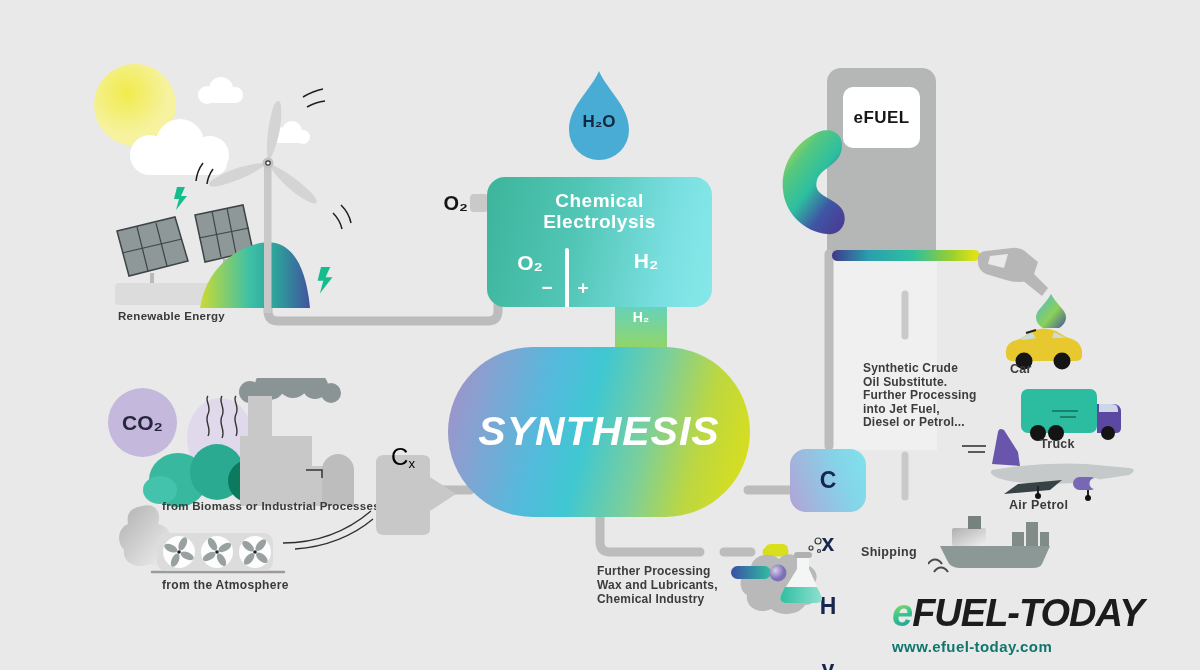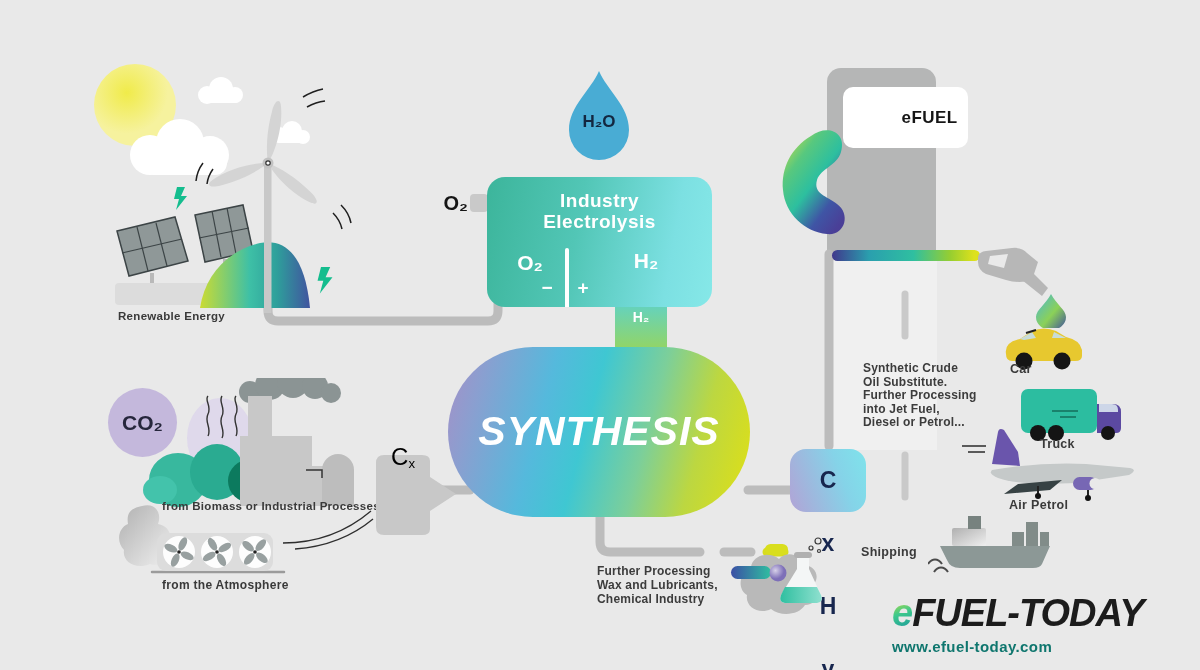--- a/index.html
+++ b/index.html
@@ -27,21 +27,21 @@
   .tube span{display:block;margin-top:9px;text-align:center;color:#fff;font-weight:bold;font-size:14px;}
   .co2{left:108px;top:388px;width:69px;height:69px;border-radius:50%;background:#c4b8dc;}
   .co2 span{display:block;text-align:center;line-height:69px;font-size:21px;font-weight:bold;color:#26263c;}
   .cxhy{left:790px;top:449px;width:76px;height:63px;border-radius:16px;
         background:linear-gradient(70deg,#b2a3d6 0%,#9db9de 30%,#85d3e8 65%,#7fe3eb 100%);}
   .cxhy span{display:block;text-align:center;line-height:63px;font-size:23px;font-weight:bold;color:#17264e;}
   .cxlbl{left:378px;top:443px;width:50px;text-align:center;font-size:24px;font-weight:normal;color:#000000;}
   
   .pump-panel{left:831px;top:252px;width:106px;height:198px;background:#f0f0f0;}
   .pump-body{left:827px;top:68px;width:109px;height:185px;background:#b5b6b6;border-radius:14px 14px 0 0;}
-  .pump-screen{left:843px;top:87px;width:77px;height:61px;background:#fff;border-radius:10px;padding-left:48px;}
+  .pump-screen{left:843px;top:87px;width:77px;height:61px;background:#fff;border-radius:10px;}
   .pump-screen span{display:block;text-align:center;line-height:61px;font-size:17px;font-weight:bold;color:#161616;letter-spacing:.4px;}
   .hose{left:832px;top:250px;width:148px;height:11px;border-radius:6px;
         background:linear-gradient(90deg,#40388c 0%,#2a9fae 25%,#2fbfa0 55%,#97ce30 80%,#dde11c 96%);}
   .o2nub{left:470px;top:194px;width:18px;height:18px;background:#c9c9c9;border-radius:4px;}
   .o2out{left:434px;top:192px;width:34px;text-align:right;font-size:20px;font-weight:bold;color:#151515;}
   .droptxt{left:566px;top:112px;width:66px;text-align:center;font-size:17px;font-weight:bold;color:#132740;}
   
   .footer{right:28px;top:592px;width:280px;text-align:left;}
   .logo{font-size:38px;font-weight:bold;font-style:italic;letter-spacing:-1px;color:#1c1c1c;line-height:42px;}
   .logo .e{background:linear-gradient(160deg,#d8e02c 10%,#3ec98c 50%,#1f9e9b 85%);
@@ -154,21 +154,21 @@
         </g>
     </g>
   </svg>
   <div class="lbl ctr" style="left:118px;top:310px;width:155px;font-size:11.5px">Renewable Energy</div>
 
   <div class="abs tube">
     <span>H₂</span>
   </div>
   <div class="abs o2nub"></div>
   <div class="abs elx">
-    <div class="ttl">Industry
+    <div class="ttl">Chemical
 Electrolysis</div>
     <div class="gas" style="left:20px;top:74px;width:46px;text-align:center">O₂</div>
     <div class="gas" style="left:134px;top:72px;width:50px;text-align:center">H₂</div>
     <div class="divider"></div>
     <div class="sign" style="left:48px;top:100px;width:24px;text-align:center">−</div>
     <div class="sign" style="left:84px;top:100px;width:24px;text-align:center">+</div>
   </div>
   <div class="abs o2out">O₂</div>
 
   <svg class="abs" style="left:566px;top:68px" width="66" height="96" viewBox="0 0 66 96">

